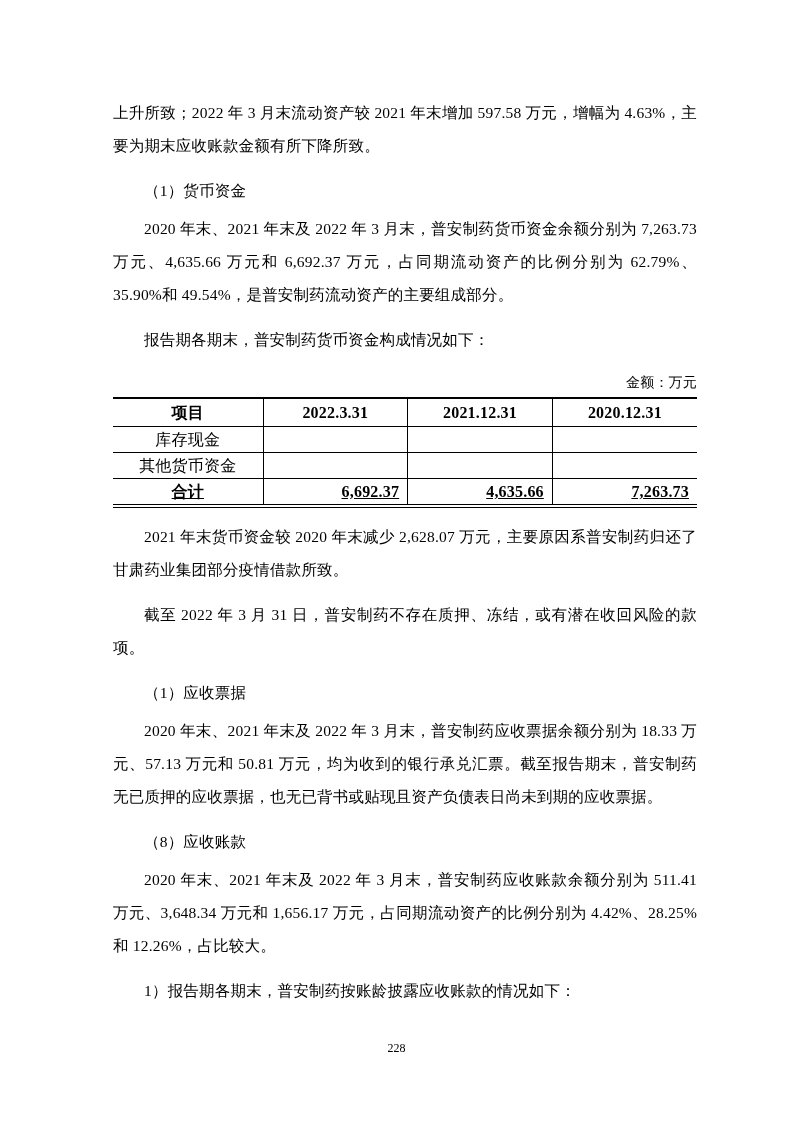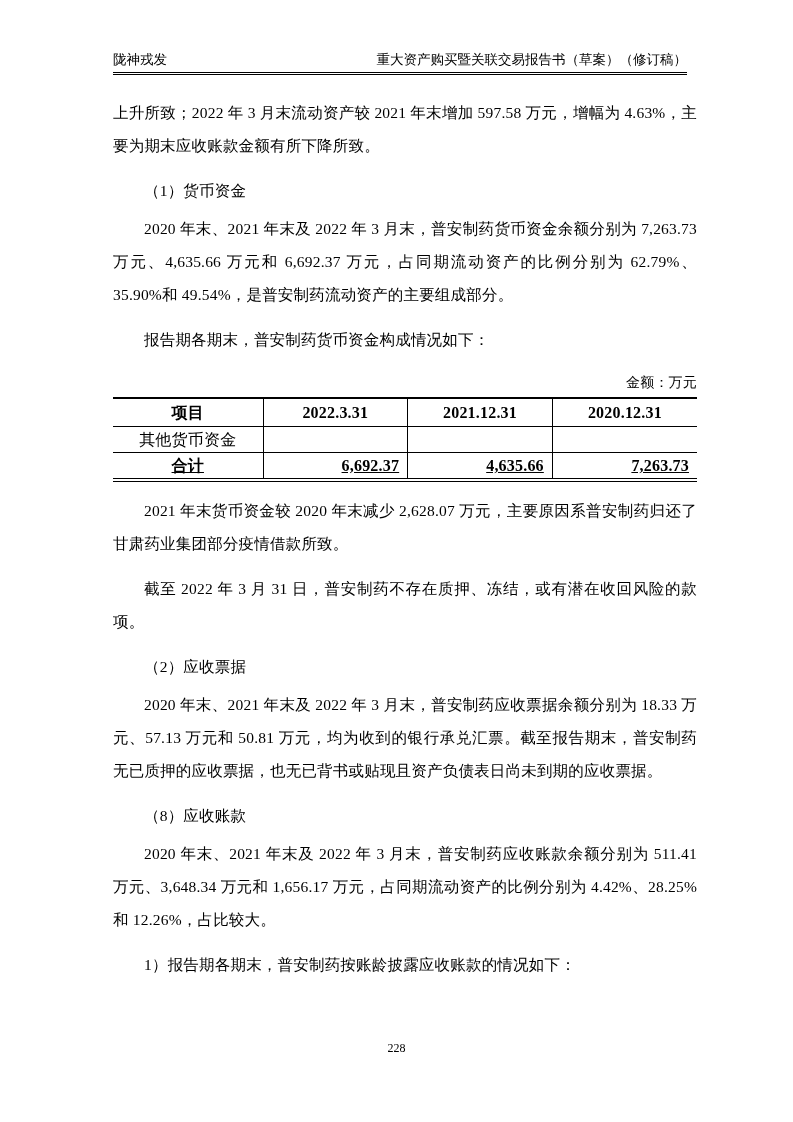--- a/index.html
+++ b/index.html
@@ -100,24 +100,20 @@
     right: 0;
     text-align: center;
     font-size: 12px;
   }
 </style>
 </head>
 <body>
 
 <div class="page">
 
-  <div class="page-header">
-    <span>陇神戎发</span>
-    <span>重大资产购买暨关联交易报告书（草案）（修订稿）</span>
-  </div>
 
   <div class="doc-body">
 
     <p class="para no-indent">上升所致；2022 年 3 月末流动资产较 2021 年末增加 597.58 万元，增幅为 4.63%，主要为期末应收账款金额有所下降所致。</p>
 
     <p class="heading">（1）货币资金</p>
 
     <p class="para gap-s">2020 年末、2021 年末及 2022 年 3 月末，普安制药货币资金余额分别为 7,263.73 万元、4,635.66 万元和 6,692.37 万元，占同期流动资产的比例分别为 62.79%、35.90%和 49.54%，是普安制药流动资产的主要组成部分。</p>
 
     <p class="para gap-m">报告期各期末，普安制药货币资金构成情况如下：</p>
@@ -132,39 +128,45 @@
           <col class="col-v">
       </colgroup>
       <tbody>
           <tr>
         <th>项目</th>
         <th>2022.3.31</th>
         <th>2021.12.31</th>
         <th>2020.12.31</th>
       </tr>
       <tr>
+        <td class="label-cell">库存现金</td>
+        <td class="value-cell"></td>
+        <td class="value-cell"></td>
+        <td class="value-cell"></td>
+      </tr>
+      <tr>
         <td class="label-cell">其他货币资金</td>
         <td class="value-cell"></td>
         <td class="value-cell"></td>
         <td class="value-cell"></td>
       </tr>
       <tr class="total-row">
         <td class="label-cell">合计</td>
         <td class="value-cell">6,692.37</td>
         <td class="value-cell">4,635.66</td>
         <td class="value-cell">7,263.73</td>
       </tr>
     </tbody>
       </table>
 
     <p class="para gap-m">2021 年末货币资金较 2020 年末减少 2,628.07 万元，主要原因系普安制药归还了甘肃药业集团部分疫情借款所致。</p>
 
     <p class="para gap-m">截至 2022 年 3 月 31 日，普安制药不存在质押、冻结，或有潜在收回风险的款项。</p>
 
-    <p class="heading">（2）应收票据</p>
+    <p class="heading">（1）应收票据</p>
 
     <p class="para gap-s">2020 年末、2021 年末及 2022 年 3 月末，普安制药应收票据余额分别为 18.33 万元、57.13 万元和 50.81 万元，均为收到的银行承兑汇票。截至报告期末，普安制药无已质押的应收票据，也无已背书或贴现且资产负债表日尚未到期的应收票据。</p>
 
     <p class="heading">（8）应收账款</p>
 
     <p class="para gap-s">2020 年末、2021 年末及 2022 年 3 月末，普安制药应收账款余额分别为 511.41 万元、3,648.34 万元和 1,656.17 万元，占同期流动资产的比例分别为 4.42%、28.25%和 12.26%，占比较大。</p>
 
     <p class="para gap-m">1）报告期各期末，普安制药按账龄披露应收账款的情况如下：</p>
 
   </div>

